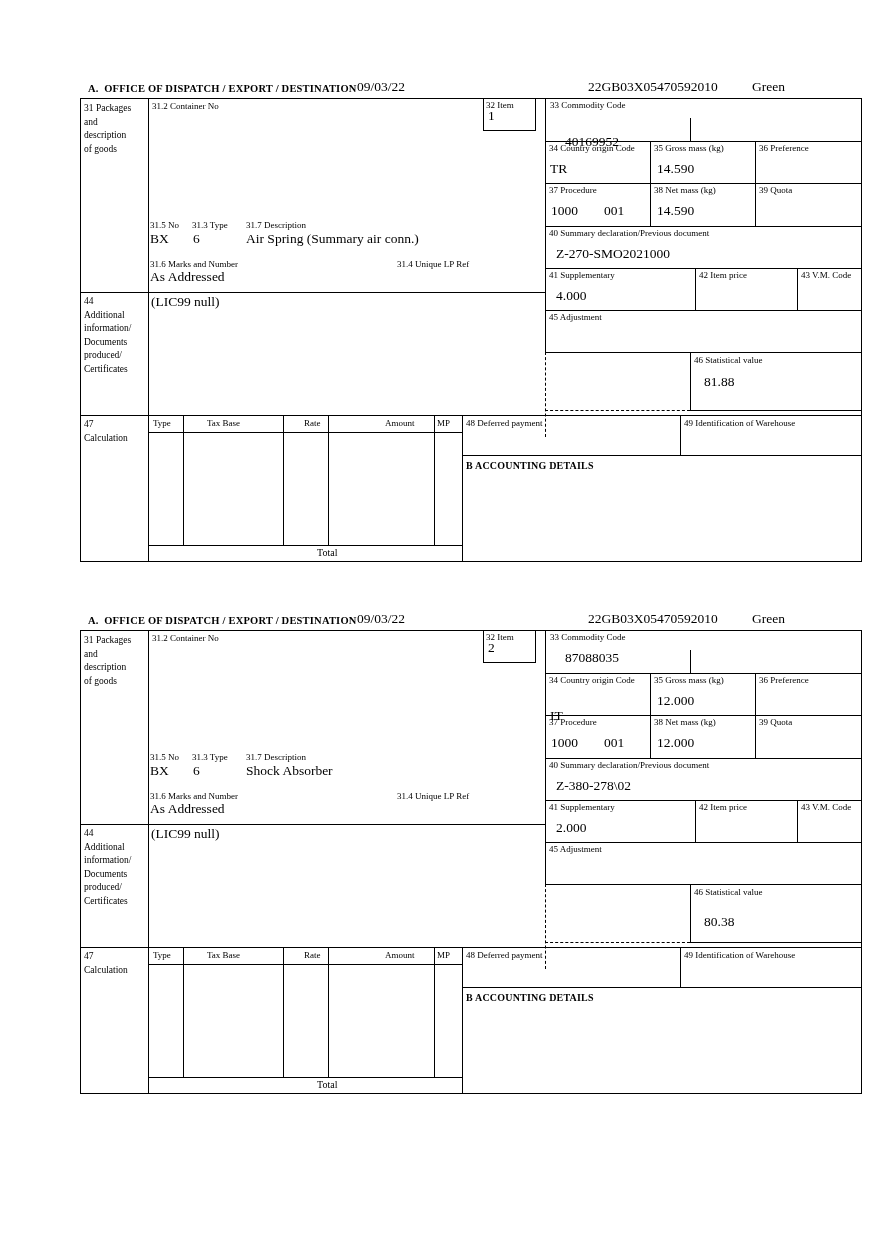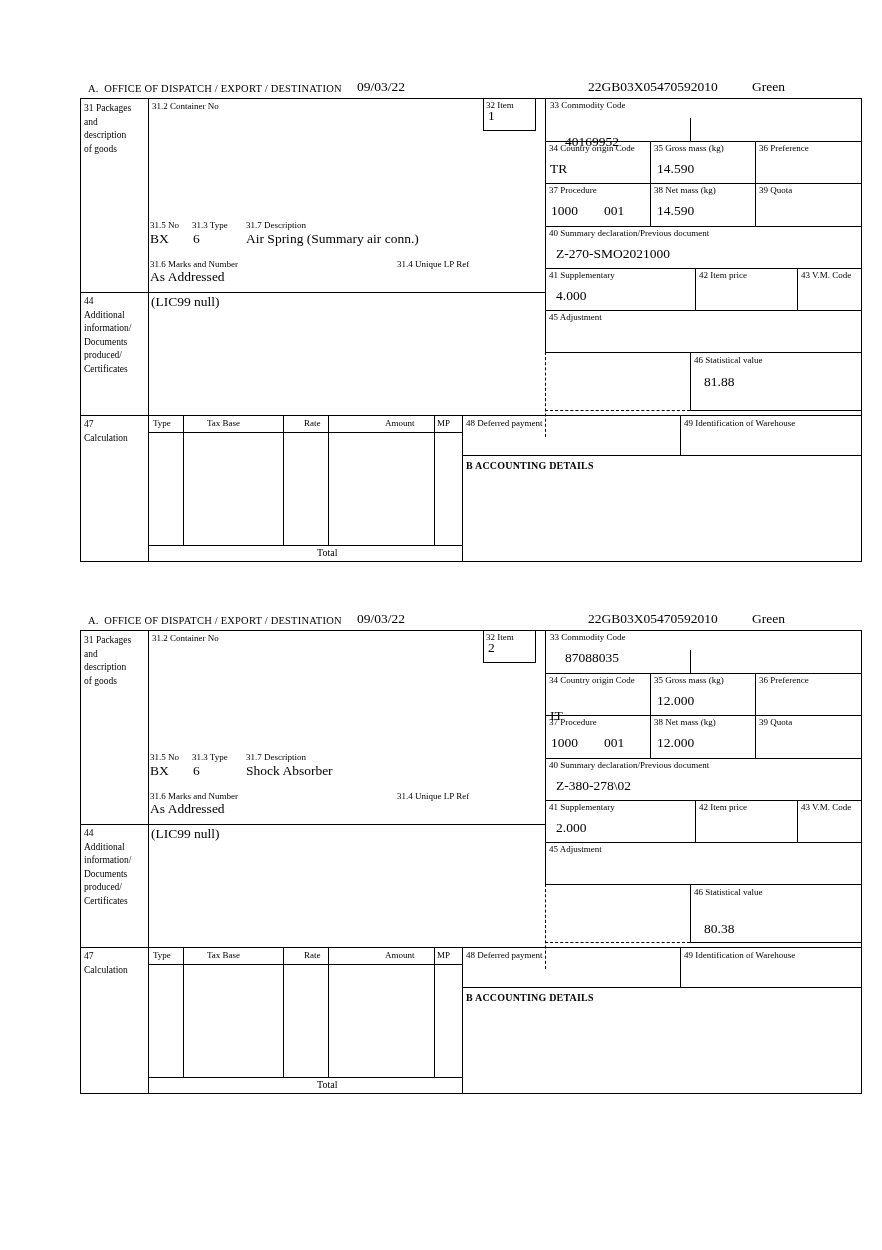--- a/index.html
+++ b/index.html
@@ -7,21 +7,21 @@
   body {
     width:882px; height:1250px; position:relative; overflow:hidden;
     font-family:"Liberation Serif", serif; color:#000;
   }
   .section { position:absolute; left:0; width:882px; height:532px; }
   .t   { position:absolute; white-space:pre; }
   .ml  { white-space:pre-line; }
   .lbl { font-size:9px;  line-height:10px; }
   .lblb{ font-size:9.5px; line-height:13.5px; }
   .val { font-size:13.5px; line-height:16px; }
-  .off { font-size:10.5px; font-weight:normal; letter-spacing:.2px; }
+  .off { font-size:10.5px; font-weight:bold; letter-spacing:.2px; }
   .acct{ font-size:10px; font-weight:bold; letter-spacing:.2px; }
   .sm  { font-size:10px; }
   .obox{ position:absolute; border:1px solid #000; }
   .hl  { position:absolute; height:1px; background:#000; }
   .vl  { position:absolute; width:1px;  background:#000; }
   .hd  { position:absolute; height:0; border-top:1px dashed #000; }
   .vd  { position:absolute; width:0;  border-left:1px dashed #000; }
 </style>
 </head>
 <body>
@@ -232,21 +232,21 @@
     <div class="t val" style="left:556px;top:168px">Z-380-278\02</div>
 
     <div class="t lbl" style="left:549px;top:192px">41 Supplementary</div>
     <div class="t val" style="left:556px;top:210px">2.000</div>
     <div class="t lbl" style="left:699px;top:192px">42 Item price</div>
     <div class="t lbl" style="left:801px;top:192px">43 V.M. Code</div>
 
     <div class="t lbl" style="left:549px;top:234px">45 Adjustment</div>
 
     <div class="t lbl" style="left:694px;top:277px">46 Statistical value</div>
-    <div class="t val" style="left:704px;top:311px">80.38</div>
+    <div class="t val" style="left:704px;top:304px">80.38</div>
 
     <div class="t lbl" style="left:153px;top:340px">Type</div>
     <div class="t lbl" style="left:207px;top:340px">Tax Base</div>
     <div class="t lbl" style="left:304px;top:340px">Rate</div>
     <div class="t lbl" style="left:385px;top:340px">Amount</div>
     <div class="t lbl" style="left:437px;top:340px">MP</div>
     <div class="t lbl" style="left:466px;top:340px">48 Deferred payment</div>
     <div class="t lbl" style="left:684px;top:340px">49 Identification of Warehouse</div>
     <div class="t acct" style="left:466px;top:382px">B ACCOUNTING DETAILS</div>
     <div class="t sm" style="left:317px;top:469px">Total</div>

